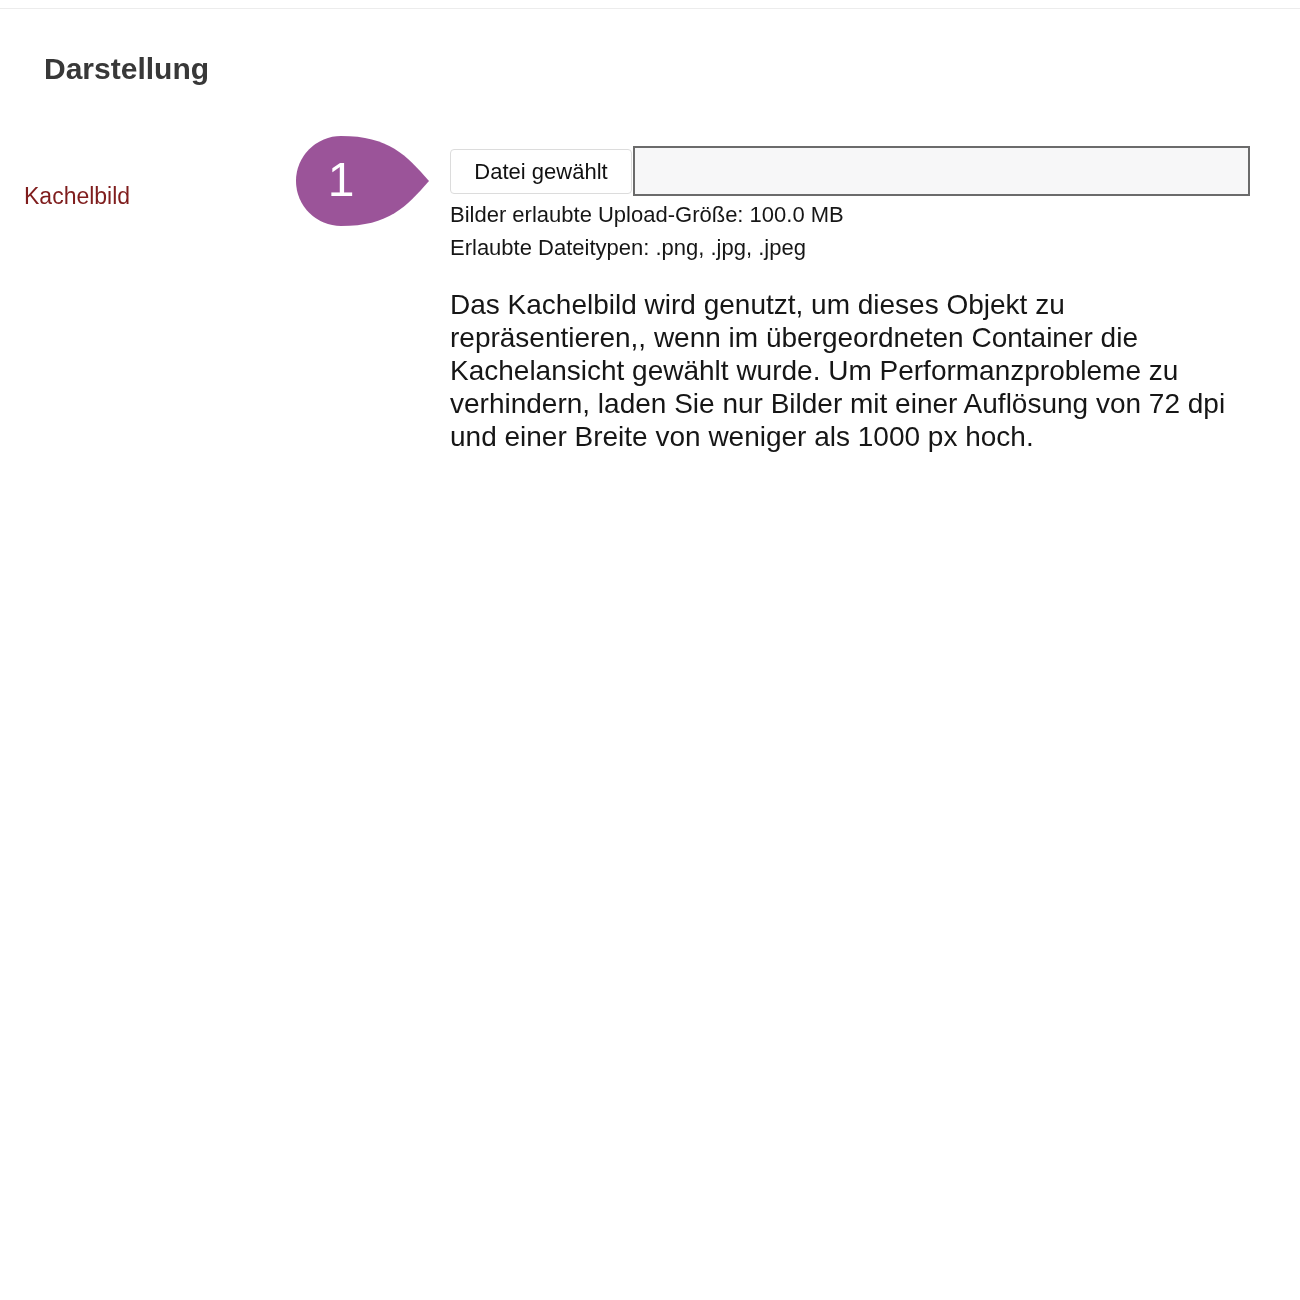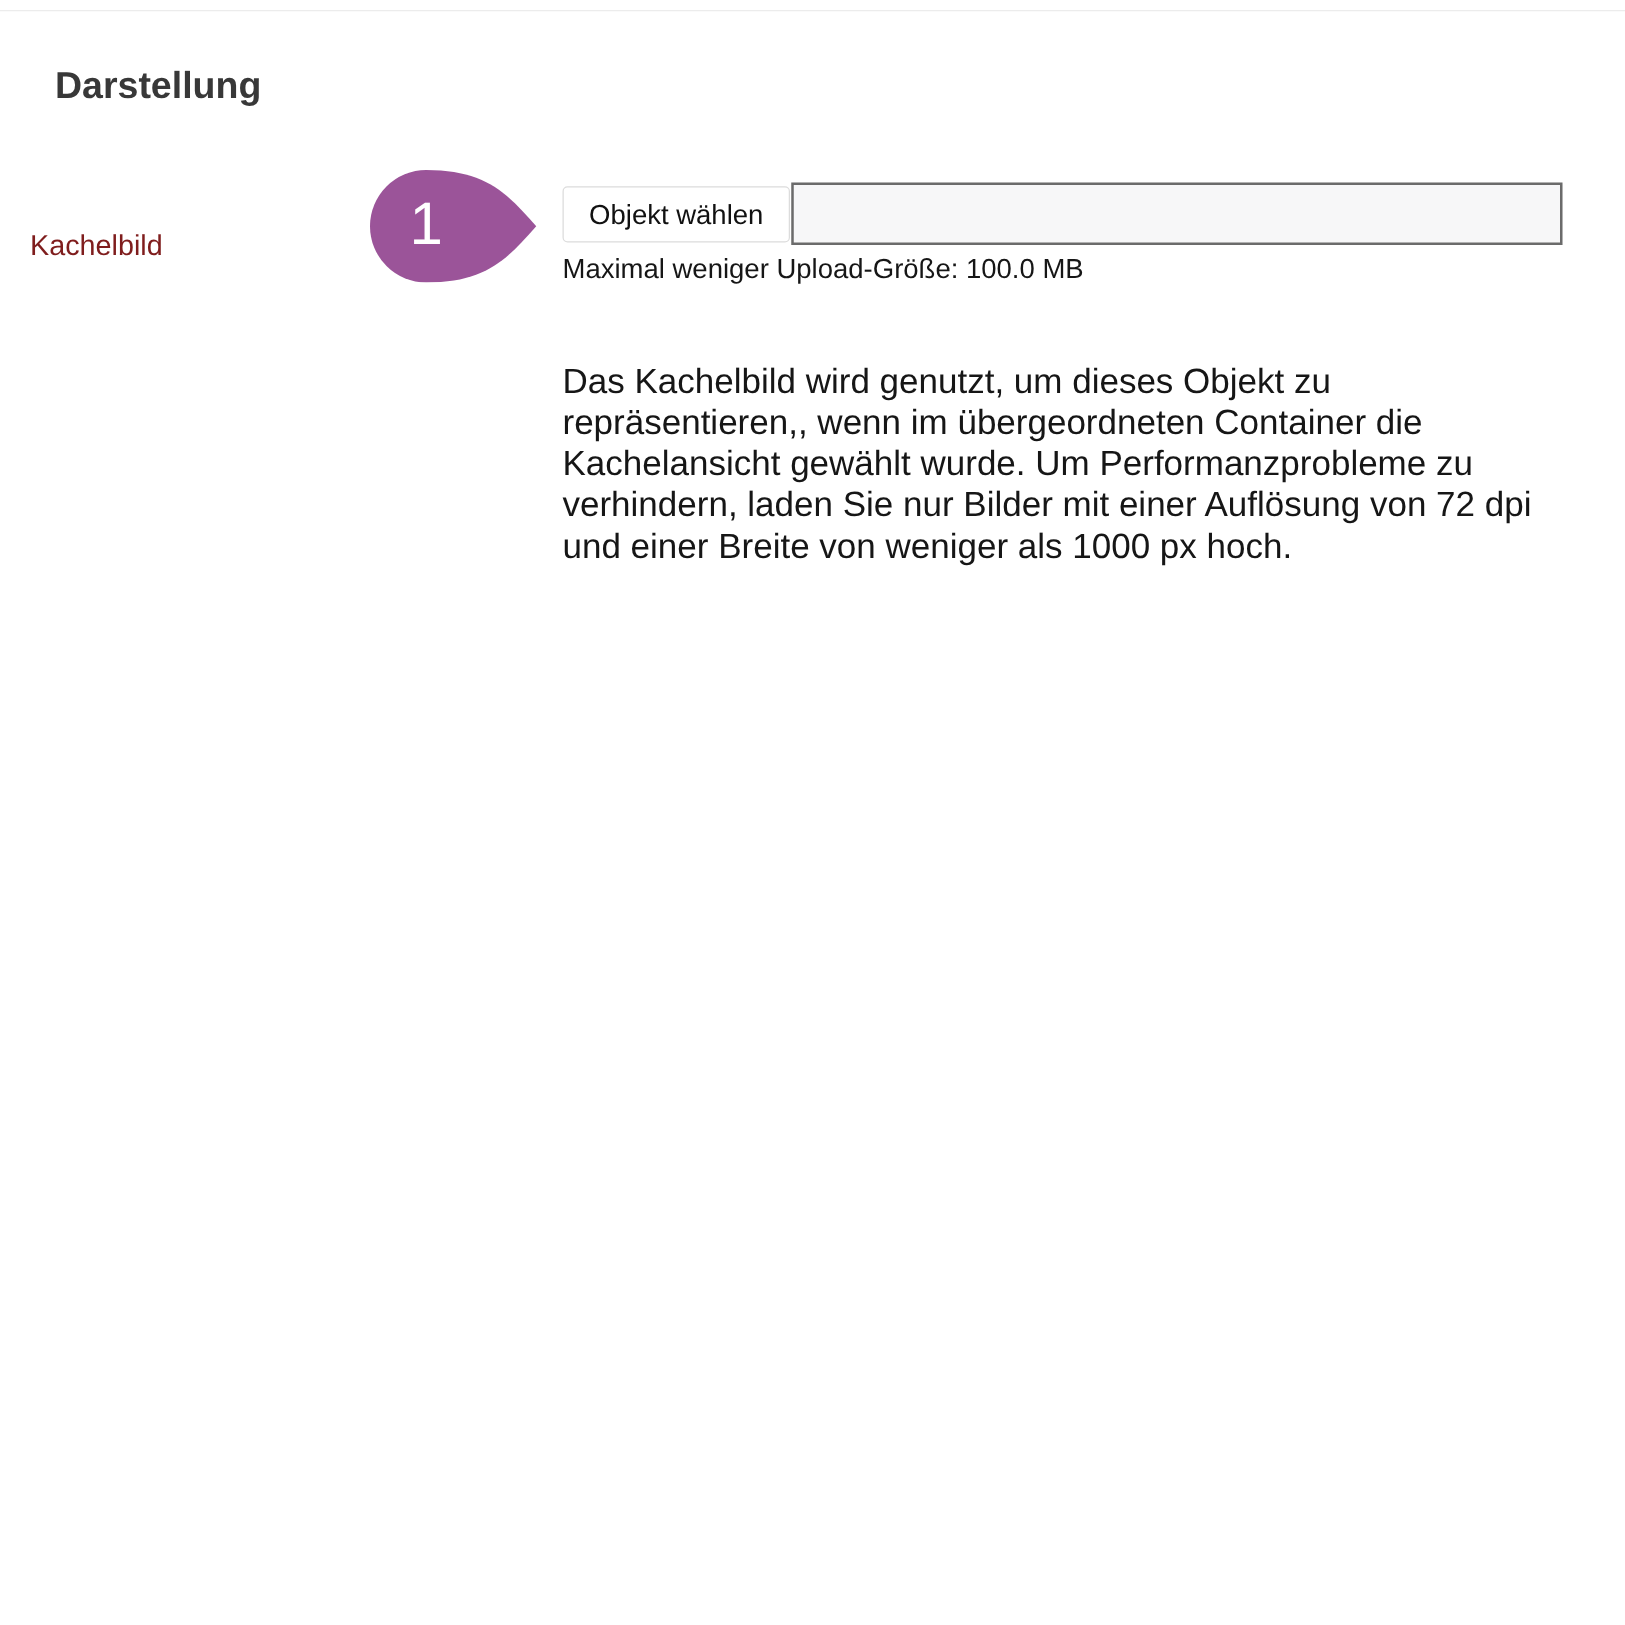--- a/index.html
+++ b/index.html
@@ -106,22 +106,23 @@
       <path class="marker-shape" d="M 133 45
                C 110 19, 93 0, 45 0
                A 45 45 0 1 0 45 90
                C 93 90, 110 71, 133 45
                Z" fill="#9b5499"></path>
     </svg>
     <div class="marker-number">1</div>
   </div>
 
   <div class="file-widget">
-    <button class="file-choose-button">Objekt wählen</button>
+    <button class="file-choose-button">Datei gewählt</button>
     <div class="file-value-field"></div>
   </div>
 
-  <div class="hint hint-1">Maximal weniger Upload-Größe: 100.0 MB</div>
+  <div class="hint hint-1">Bilder erlaubte Upload-Größe: 100.0 MB</div>
 
+  <div class="hint hint-2">Erlaubte Dateitypen: .png, .jpg, .jpeg</div>
 
   <p class="byline" lang="de">Das Kachelbild wird genutzt, um dieses Objekt zu repräsentieren,, wenn im übergeordneten Container die Kachelansicht gewählt wurde. Um Performanzprobleme zu verhindern, laden Sie nur Bilder mit einer Auflösung von 72 dpi und einer Breite von weniger als 1000 px hoch.</p>
 
 </div>
 
 </body></html>

